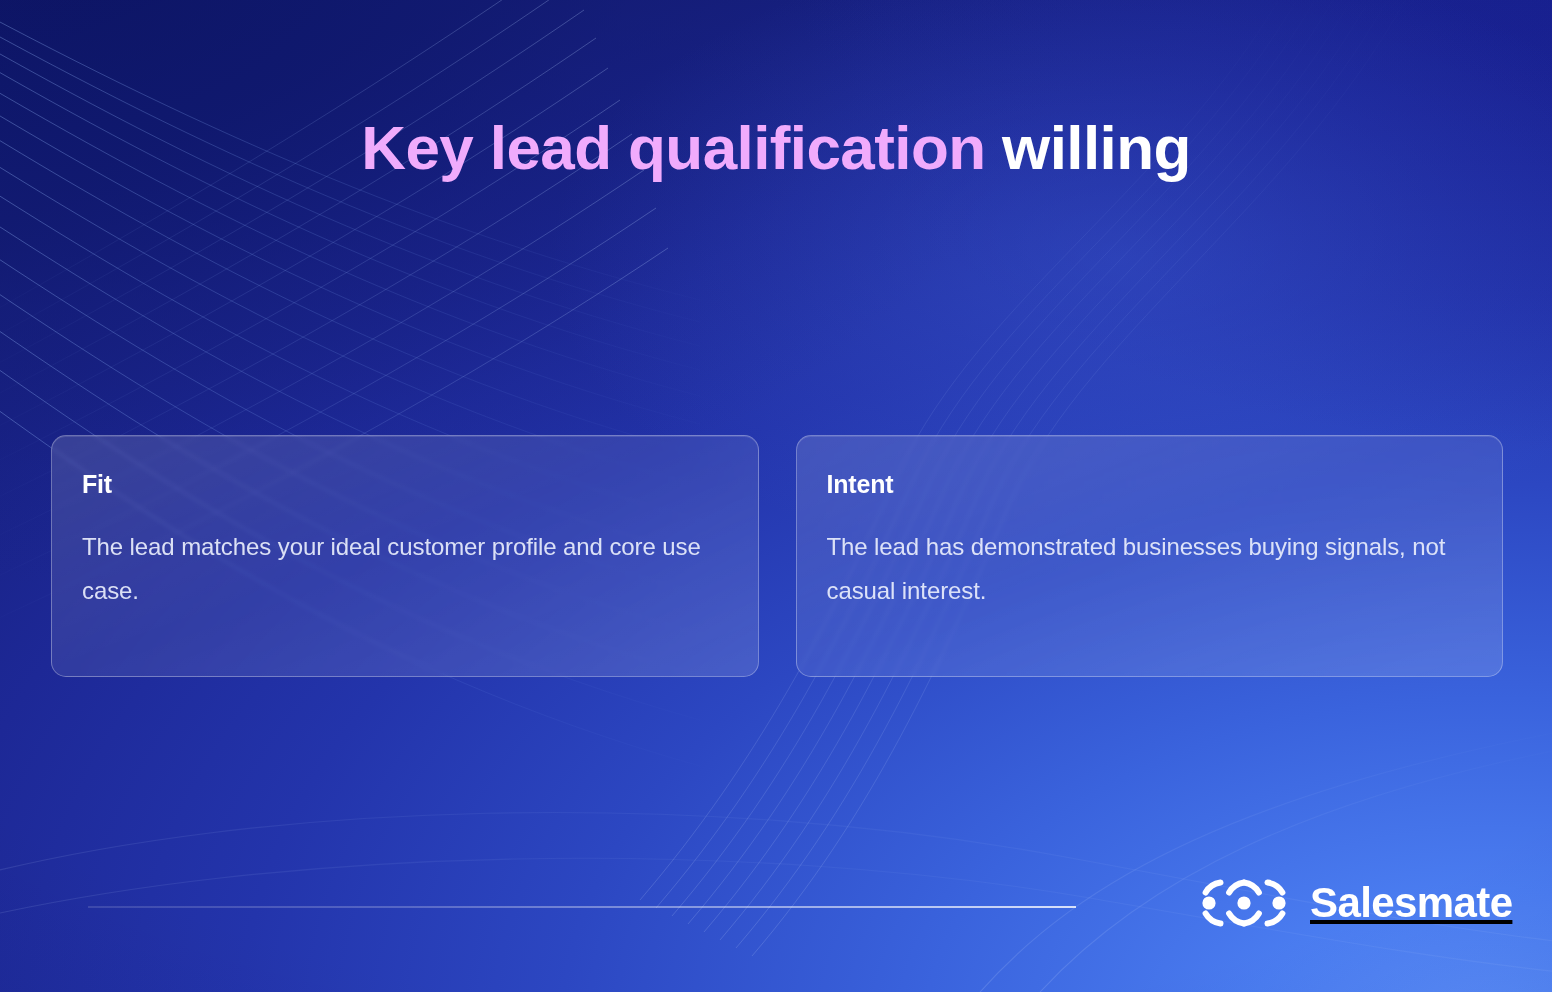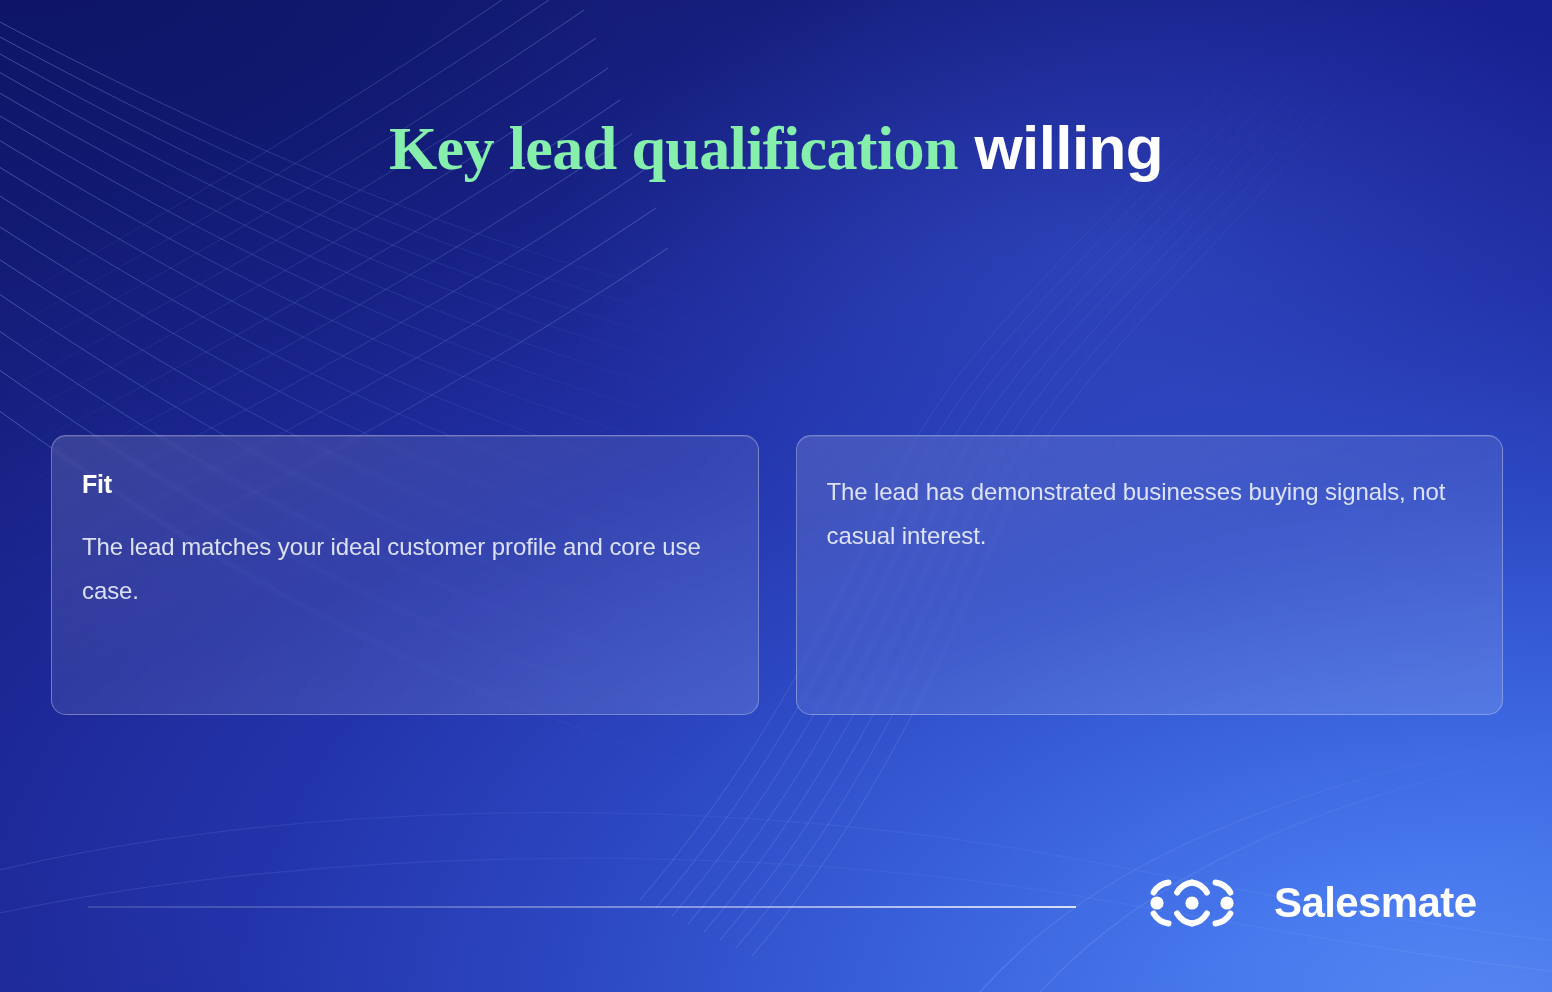--- a/index.html
+++ b/index.html
@@ -47,27 +47,27 @@
     z-index:4;
   }
   .title-line{
     font-size:62px;
     font-weight:700;
     line-height:96px;
     letter-spacing:-0.6px;
     color:#ffffff;
     white-space:nowrap;
   }
-  .t-accent{ color:#86efac;font-family:Liberation Serif, serif; }
+  .t-accent{ color:#f0abfc; }
 
   
   .cards{
     position:absolute;
     left:51px; top:435px;
-    width:1452px; height:280px;
+    width:1452px; height:242px;
     display:flex;
     gap:37px;
     z-index:4;
   }
   .card{
     flex:1 1 0;
     border-radius:15px;
     padding:34px 30px 0 30px;
     position:relative;
     overflow:hidden;
@@ -94,23 +94,24 @@
   
   .footer-rule{
     position:absolute;
     left:88px; top:906px;
     width:988px; height:2px;
     background:linear-gradient(90deg, rgba(255,255,255,0.13) 0%, rgba(255,255,255,0.22) 32%, rgba(255,255,255,0.45) 66%, rgba(255,255,255,0.80) 100%);
     z-index:4;
   }
   .brand{
     position:absolute;
-    left:1146px; top:875px;
-    display:flex; align-items:center; gap:36px;
+    left:1198px; top:875px;
+    display:flex; align-items:center; gap:20px;
     z-index:5;
+    text-decoration:underline;
   }
   .brand-mark{ width:92px; height:56px; display:block; }
   .brand-name{
     font-size:42px;
     font-weight:700;
     color:#ffffff;
     letter-spacing:-0.6px;
     line-height:1;
   }
 </style>
@@ -208,20 +209,21 @@
 </div>
 
 <div class="cards">
 
   <div class="card">
     <div class="card-title">Fit</div>
     <div class="card-body">The lead matches your ideal customer profile and core use case.</div>
   </div>
 
   <div class="card">
+    <div class="card-title">Intent</div>
     <div class="card-body">The lead has demonstrated businesses buying signals, not casual interest.</div>
   </div>
 
 
 </div>
 
 <div class="footer-rule"></div>
 
 <div class="brand">
   <svg class="brand-mark" viewBox="0 0 92 56" fill="none">

